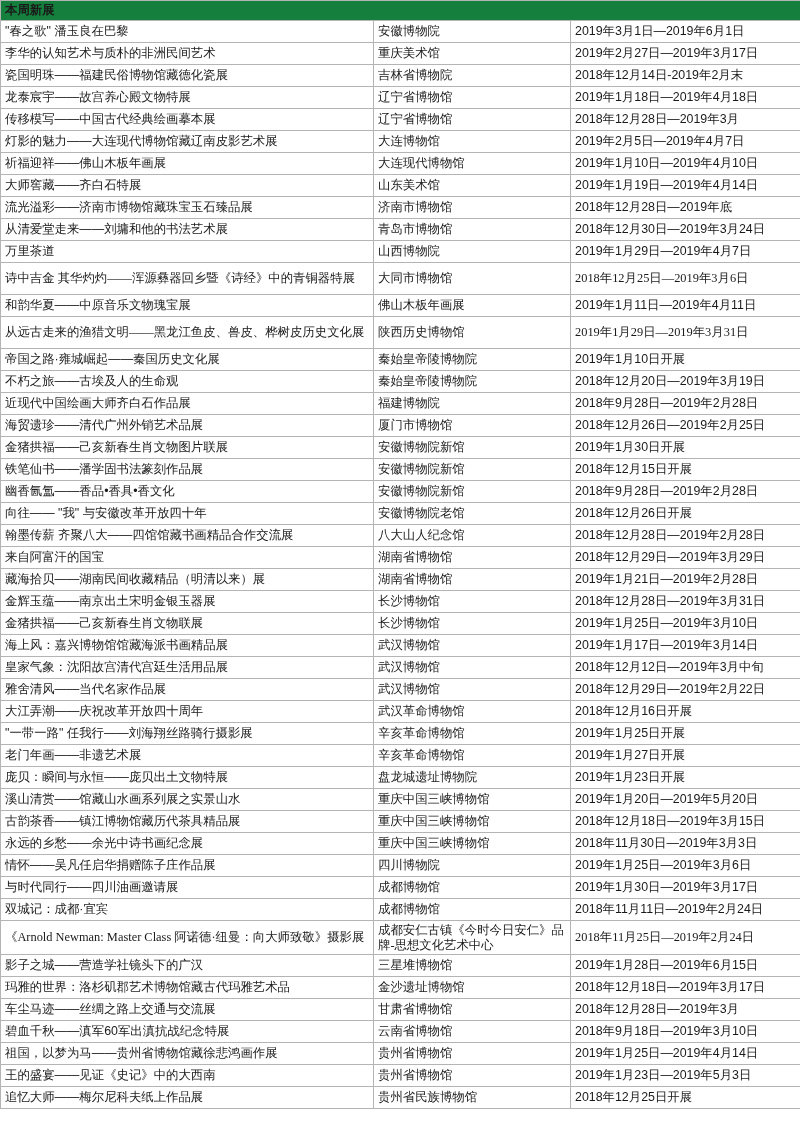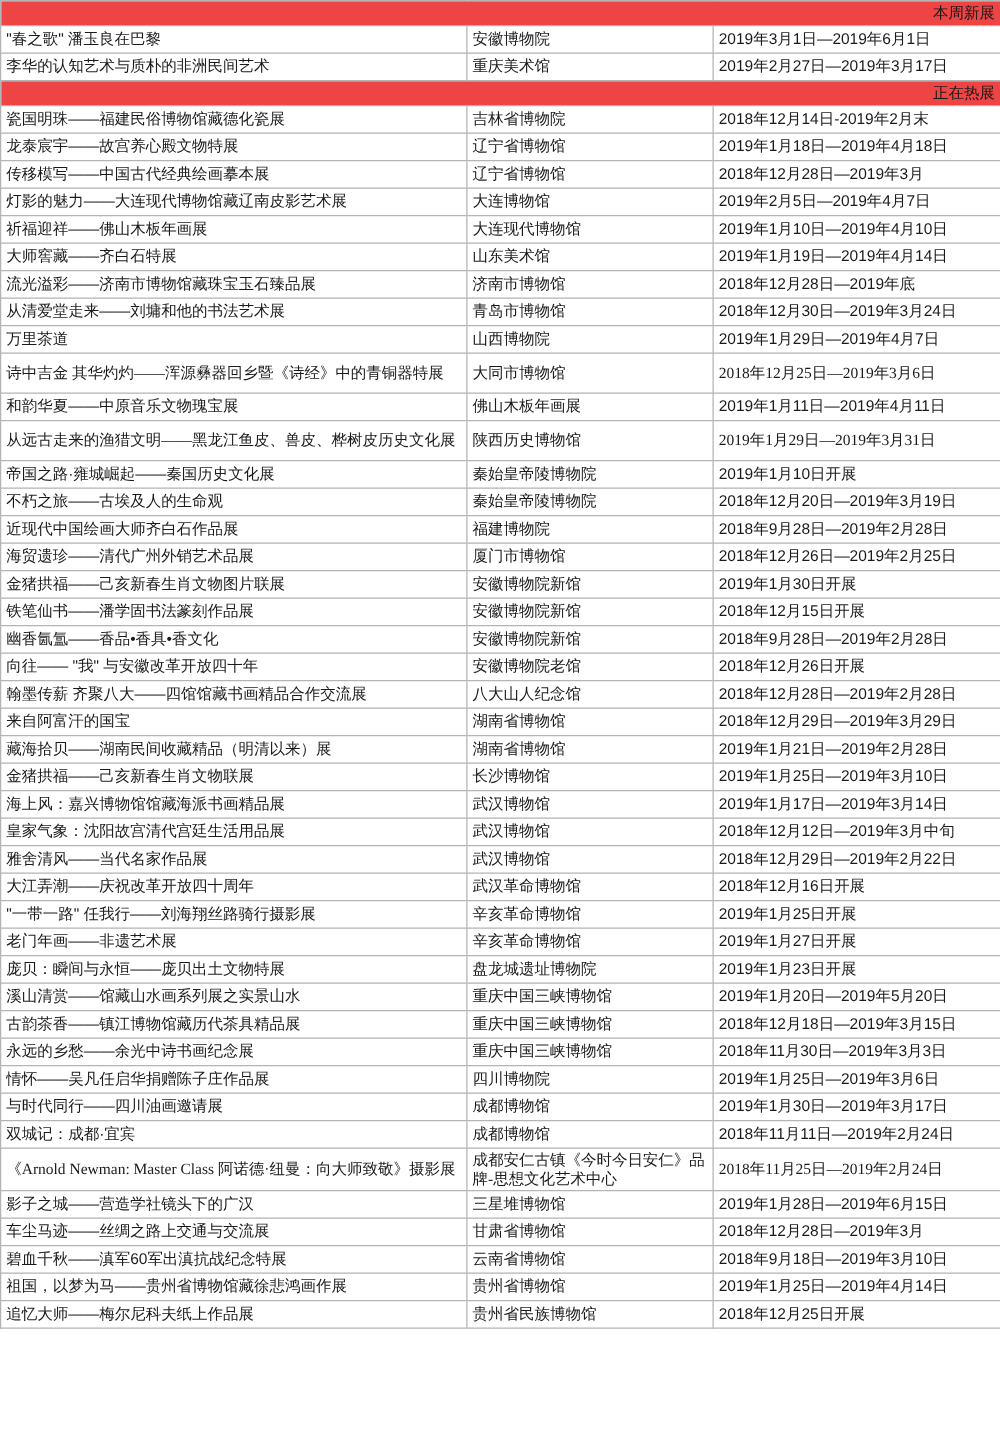--- a/index.html
+++ b/index.html
@@ -26,23 +26,23 @@
   #exhibition-table td {
     border: 1px solid #b4b4b4;
     font-size: 12.4px;
     line-height: 1.18;
     padding: 2px 4px 2px 4px;
     vertical-align: middle;
     word-break: break-all;
     overflow: hidden;
   }
   tr.section-row td {
-    background: #ef4444;
-    text-align: right;
-    font-weight: normal;
+    background: #15803d;
+    text-align: left;
+    font-weight: bold;
     font-size: 12.8px;
     padding: 1px 4px 2px 4px;
     height: 15px;
     border-left: 1px solid #b4b4b4;
     border-right: 1px solid #b4b4b4;
   }
   tr.data-row td { height: 17px; }
   tr.tall-row td { height: 27px; font-family: Liberation Serif, serif; }
   td.venue-cell { word-break: break-all; }
   td.date-cell { white-space: nowrap; }
@@ -63,23 +63,20 @@
       <tr class="data-row">
         <td class="title-cell">"春之歌" 潘玉良在巴黎</td>
         <td class="venue-cell">安徽博物院</td>
         <td class="date-cell">2019年3月1日—2019年6月1日</td>
       </tr>
       <tr class="data-row">
         <td class="title-cell">李华的认知艺术与质朴的非洲民间艺术</td>
         <td class="venue-cell">重庆美术馆</td>
         <td class="date-cell">2019年2月27日—2019年3月17日</td>
       </tr>
-      <tr class="section-row">
-        <td colspan="3">正在热展</td>
-      </tr>
       <tr class="data-row">
         <td class="title-cell">瓷国明珠——福建民俗博物馆藏德化瓷展</td>
         <td class="venue-cell">吉林省博物院</td>
         <td class="date-cell">2018年12月14日-2019年2月末</td>
       </tr>
       <tr class="data-row">
         <td class="title-cell">龙泰宸宇——故宫养心殿文物特展</td>
         <td class="venue-cell">辽宁省博物馆</td>
         <td class="date-cell">2019年1月18日—2019年4月18日</td>
       </tr>
@@ -182,20 +179,25 @@
         <td class="title-cell">来自阿富汗的国宝</td>
         <td class="venue-cell">湖南省博物馆</td>
         <td class="date-cell">2018年12月29日—2019年3月29日</td>
       </tr>
       <tr class="data-row">
         <td class="title-cell">藏海拾贝——湖南民间收藏精品（明清以来）展</td>
         <td class="venue-cell">湖南省博物馆</td>
         <td class="date-cell">2019年1月21日—2019年2月28日</td>
       </tr>
       <tr class="data-row">
+        <td class="title-cell">金辉玉蕴——南京出土宋明金银玉器展</td>
+        <td class="venue-cell">长沙博物馆</td>
+        <td class="date-cell">2018年12月28日—2019年3月31日</td>
+      </tr>
+      <tr class="data-row">
         <td class="title-cell">金猪拱福——己亥新春生肖文物联展</td>
         <td class="venue-cell">长沙博物馆</td>
         <td class="date-cell">2019年1月25日—2019年3月10日</td>
       </tr>
       <tr class="data-row">
         <td class="title-cell">海上风：嘉兴博物馆馆藏海派书画精品展</td>
         <td class="venue-cell">武汉博物馆</td>
         <td class="date-cell">2019年1月17日—2019年3月14日</td>
       </tr>
       <tr class="data-row">
@@ -262,33 +264,43 @@
         <td class="title-cell">《Arnold Newman: Master Class 阿诺德·纽曼：向大师致敬》摄影展</td>
         <td class="venue-cell">成都安仁古镇《今时今日安仁》品牌-思想文化艺术中心</td>
         <td class="date-cell">2018年11月25日—2019年2月24日</td>
       </tr>
       <tr class="data-row">
         <td class="title-cell">影子之城——营造学社镜头下的广汉</td>
         <td class="venue-cell">三星堆博物馆</td>
         <td class="date-cell">2019年1月28日—2019年6月15日</td>
       </tr>
       <tr class="data-row">
+        <td class="title-cell">玛雅的世界：洛杉矶郡艺术博物馆藏古代玛雅艺术品</td>
+        <td class="venue-cell">金沙遗址博物馆</td>
+        <td class="date-cell">2018年12月18日—2019年3月17日</td>
+      </tr>
+      <tr class="data-row">
         <td class="title-cell">车尘马迹——丝绸之路上交通与交流展</td>
         <td class="venue-cell">甘肃省博物馆</td>
         <td class="date-cell">2018年12月28日—2019年3月</td>
       </tr>
       <tr class="data-row">
         <td class="title-cell">碧血千秋——滇军60军出滇抗战纪念特展</td>
         <td class="venue-cell">云南省博物馆</td>
         <td class="date-cell">2018年9月18日—2019年3月10日</td>
       </tr>
       <tr class="data-row">
         <td class="title-cell">祖国，以梦为马——贵州省博物馆藏徐悲鸿画作展</td>
         <td class="venue-cell">贵州省博物馆</td>
         <td class="date-cell">2019年1月25日—2019年4月14日</td>
+      </tr>
+      <tr class="data-row">
+        <td class="title-cell">王的盛宴——见证《史记》中的大西南</td>
+        <td class="venue-cell">贵州省博物馆</td>
+        <td class="date-cell">2019年1月23日—2019年5月3日</td>
       </tr>
       <tr class="data-row">
         <td class="title-cell">追忆大师——梅尔尼科夫纸上作品展</td>
         <td class="venue-cell">贵州省民族博物馆</td>
         <td class="date-cell">2018年12月25日开展</td>
       </tr>
     </tbody>
 </table>
 
 </body></html>

